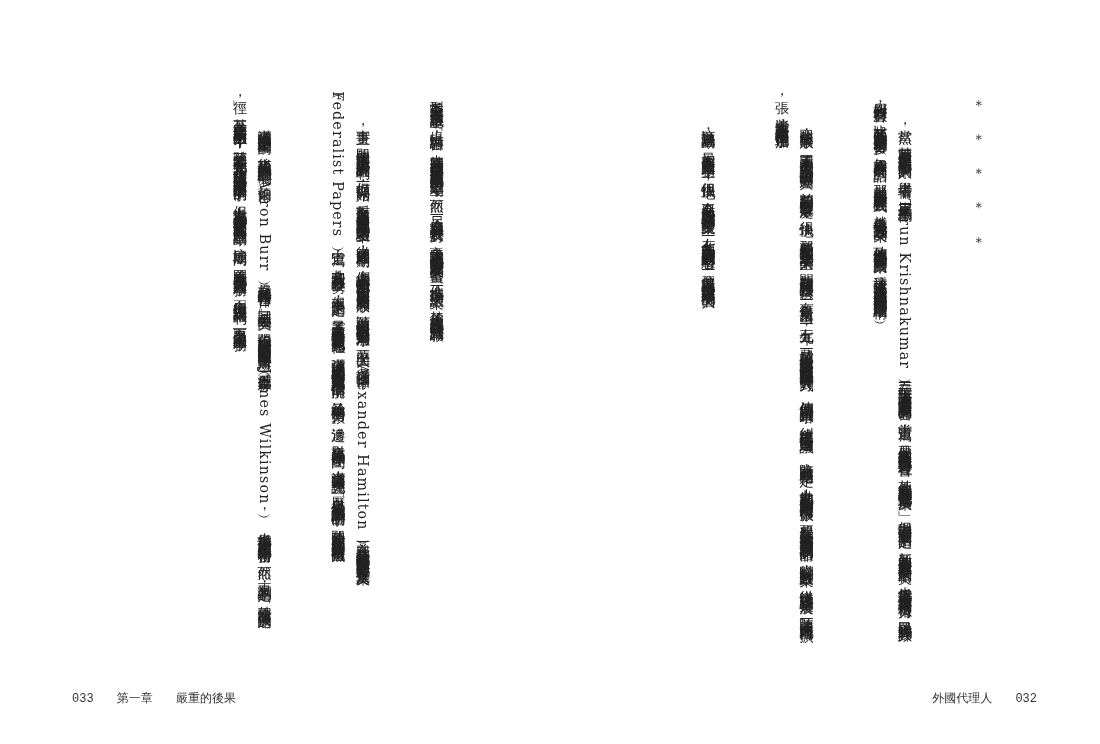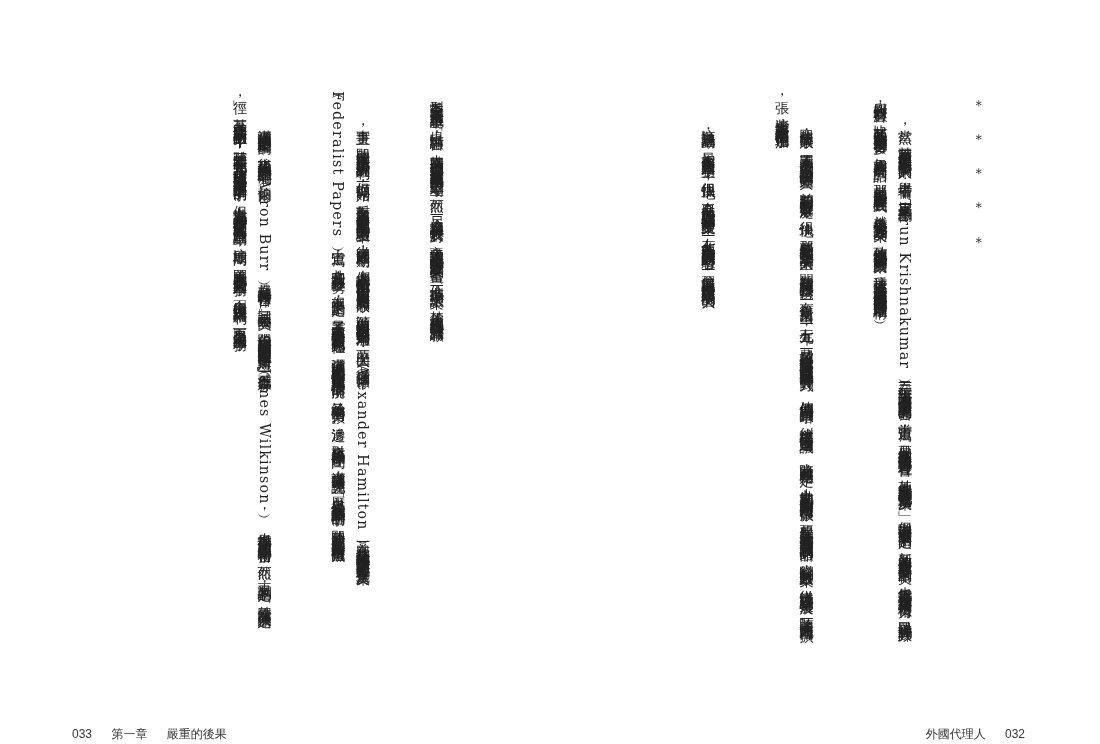--- a/index.html
+++ b/index.html
@@ -10,24 +10,24 @@
   .page.right { left:550px; width:550px; }
   .text-block { position:absolute; top:90px; height:530px;
                 writing-mode:vertical-rl; font-size:14.2px; line-height:24.6px;
                 letter-spacing:1.2px; white-space:pre-wrap; }
   .page.left .text-block { left:68px; width:430px; }
   .page.right .text-block { left:70px; width:420px; }
   .para { margin:0; padding:0; }
   .para.indent { text-indent:2em; }
   .para.stars { padding-top:0; letter-spacing:20px; color:#333; }
   .footer { position:absolute; top:690px; font-size:12px; color:#333;
-            font-family:Liberation Sans, sans-serif;margin-top:36px; }
+            font-family:Liberation Mono, monospace; }
   .footer .num { margin:0 16px; }
   .page.left .footer { left:72px; }
-  .page.right .footer { right:59px; }
+  .page.right .footer { right:47px; }
 </style>
 </head>
 <body>
 
 <div class="page left">
   <div class="text-block">
     <p class="para">型委員會」進入國會議事廳，提出「請願書」，支持國會同僚們在美法衝突升級為戰爭時所主張的立場。然而，另一位參議員卻大表反對，主張參議院議不應淪為特定外交政策的一言堂。他「推動一項決議案，禁止個人或代表團以這種方式請願」。⁶</p>
     <p class="para indent">事實上，即使美國憲法賦予人民遊說的權利，但打從一開始，反對全面遊說自由的意見就融進美國的民主實驗中。從美國建國初期，人們就擔心憲法賦予的「自由」適用範圍太過廣泛和開放，請願自由與遊說自由很容易遭到濫用。亞歷山大．漢彌爾頓（Alexander Hamilton）曾在一本被公認攸關美國建國的重要文件《聯邦黨人文集》（Federalist Papers）中寫道：「共和國具有許多優勢，但美中不足的是，暴露了太多讓外國勢力滲透和腐化的途徑」。漢彌爾頓擔心美國的開放性會在人民渾然不覺的情況下，給予外國勢力干預、滲透、引導政策的操作空間。漢彌爾頓又補充說，歷史「提供給我們許多痛心的例子，即外國的腐敗仍在共和政府中橫行無阻」。⁷</p>
     <p class="para indent">漢彌爾頓的擔憂是正確的，後來殺死他的副總統亞龍．伯爾（Aaron Burr）就是和外國特務合作，試圖分裂美國。跟伯爾密謀分裂美國的同夥美國陸軍司令詹姆斯．威爾金森（James Wilkinson），也長期擔任西班牙國王的秘密特務。然而，更諷刺的是，「外國腐敗入侵的途徑」，甚至在美國建國初期的數十年中，雖然美國在一七九六年和一八二年曾出現過外國勢力試圖干預選舉的例子，但十九世紀上半葉卻很少有不受節制的外國遊說活動，這段期間，美國人幾乎都是為了內政事務，自由行使遊說「新權利」，而不是為了國際事務。</p>
   </div>

